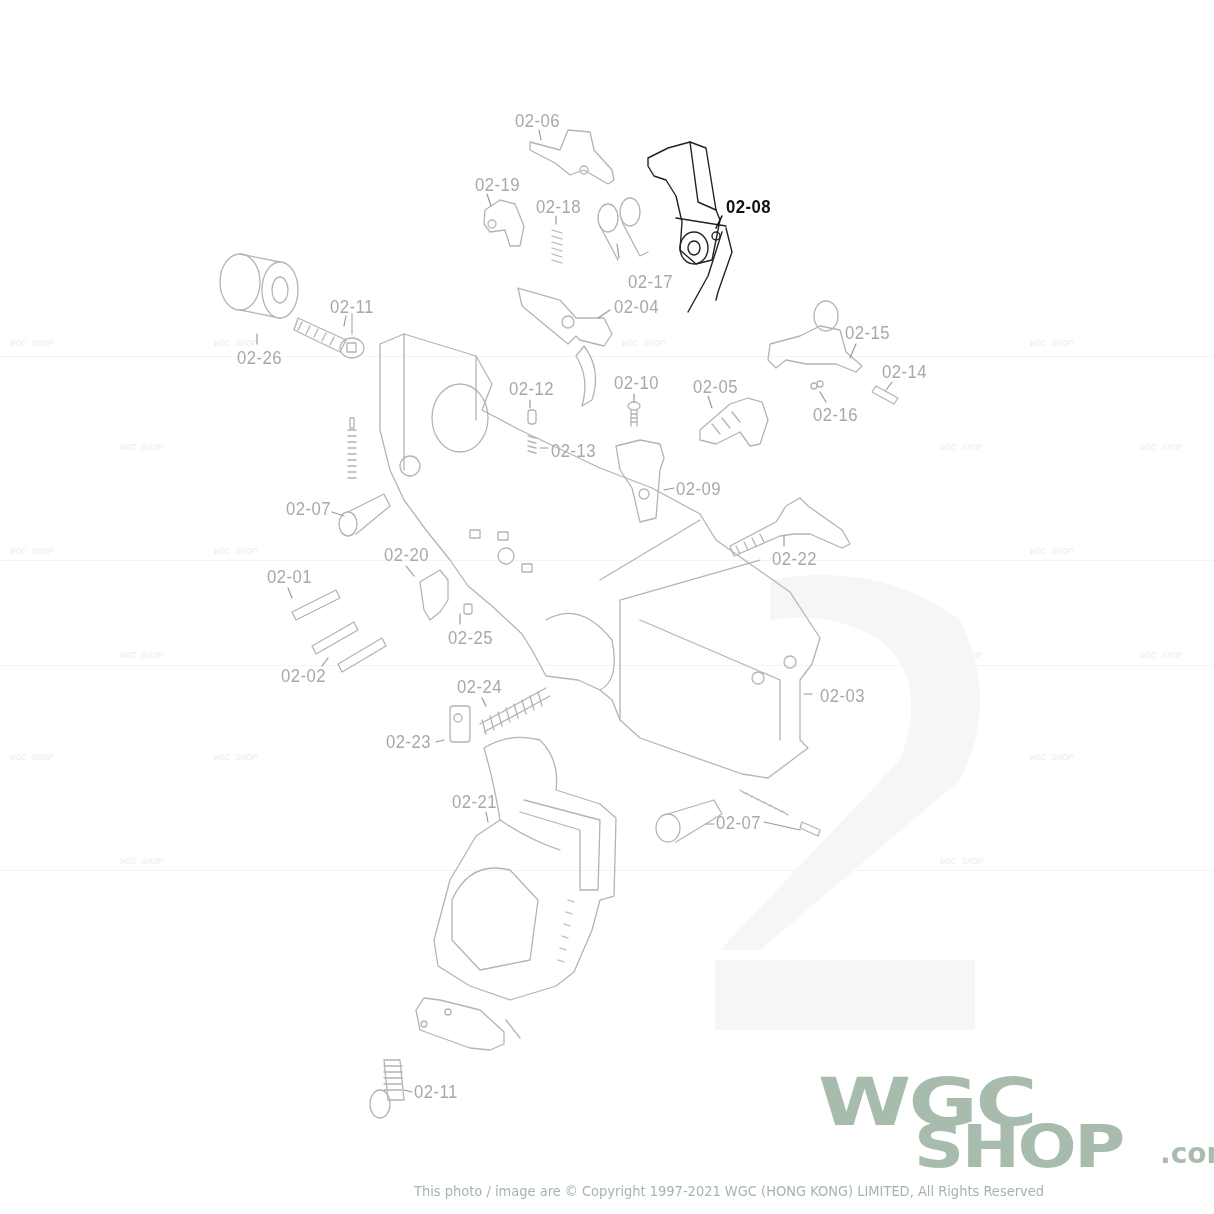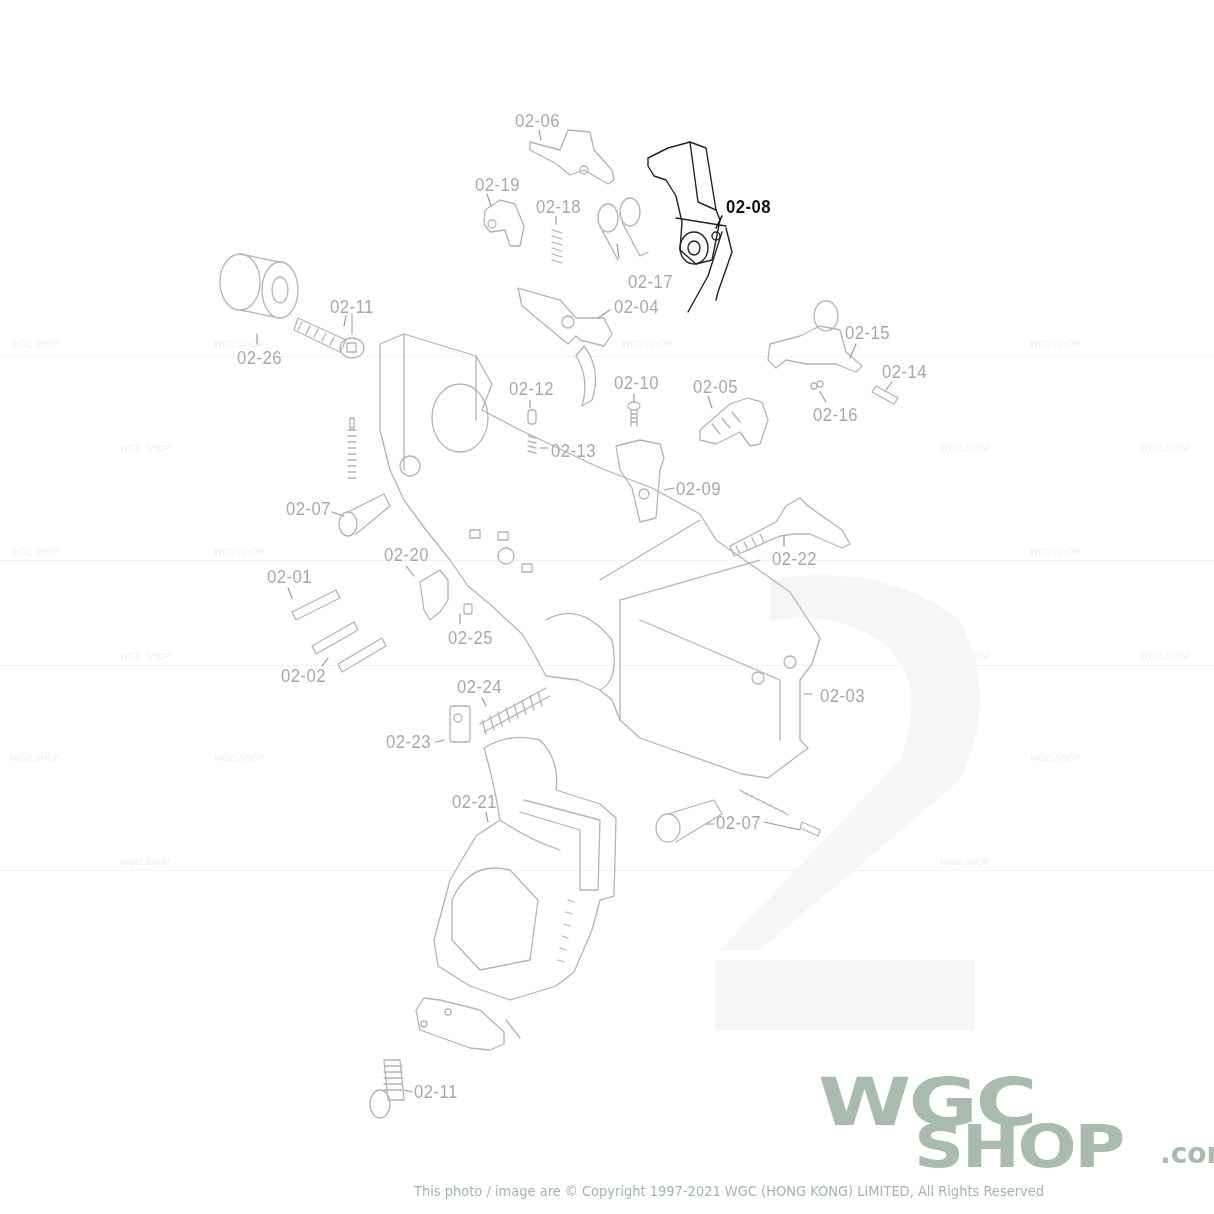--- a/index.html
+++ b/index.html
@@ -1,19 +1,19 @@
 <!DOCTYPE html>
 <html><head>
   <meta charset="utf-8">
   <style>
     html, body { margin: 0; padding: 0; background: #ffffff; }
     body { width: 1214px; height: 1214px; position: relative; overflow: hidden; font-family: "DejaVu Sans", sans-serif; }
     #stage { position: absolute; left: 0; top: 0; width: 1214px; height: 1214px; }
     .watermark-band { position: absolute; left: 0; width: 1214px; height: 1px; background: #f4f4f4; }
-    .watermark-mini { position: absolute; font-family: Liberation Sans, sans-serif; font-size: 9px; color: #ececec; font-style: italic; line-height: 9px; }
+    .watermark-mini { position: absolute; font-family: Liberation Mono, monospace; font-size: 9px; color: #ececec; font-style: italic; line-height: 9px; }
     .big-mark { position: absolute; }
     .part-label { position: absolute; font-family: "Liberation Sans", sans-serif; font-size: 19px; color: #a8a8a8; letter-spacing: 0.5px; white-space: nowrap; transform: scaleX(0.88); transform-origin: left top; }
     .part-label.highlight { color: #111111; font-weight: bold; }
     svg.parts { position: absolute; left: 0; top: 0; width: 1214px; height: 1214px; }
     .logo { position: absolute; font-family: "DejaVu Sans", sans-serif; font-weight: bold; color: #a8bcae; line-height: 1; }
     .logo-wgc { left: 818px; top: 1070px; font-size: 66px; letter-spacing: -2px; transform: scaleX(1.28); transform-origin: left top; }
     .logo-shop { left: 914px; top: 1118px; font-size: 58px; letter-spacing: -2px; transform: scaleX(1.2); transform-origin: left top; }
     .logo-com { left: 1160px; top: 1140px; font-size: 28px; font-weight: bold; }
     .copyright { position: absolute; left: 414px; top: 1183px; font-family: "DejaVu Sans", sans-serif; font-size: 14px; color: #a3b7a9; white-space: nowrap; transform: scaleX(0.93); transform-origin: left top; }
   </style>

